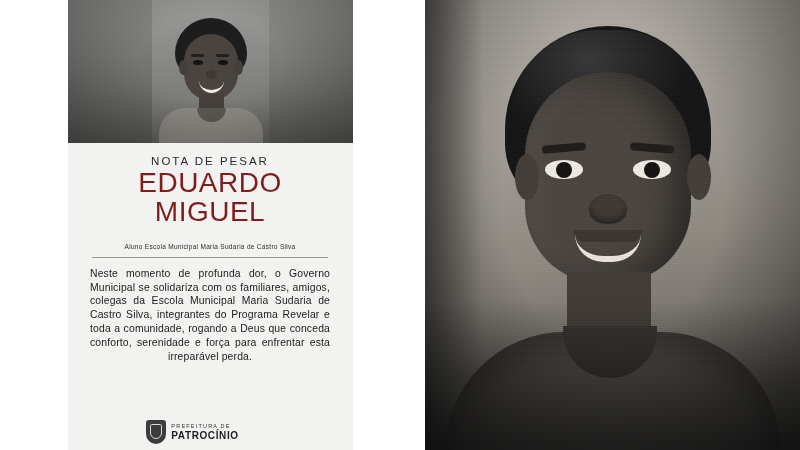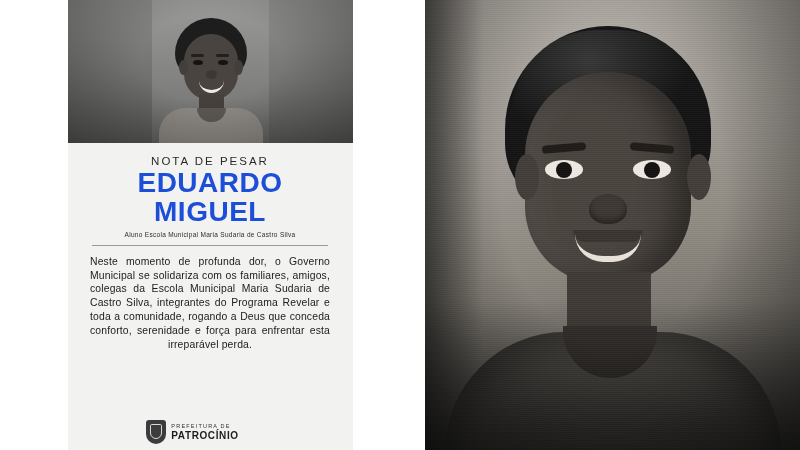--- a/index.html
+++ b/index.html
@@ -124,24 +124,24 @@
     text-align: center;
   }
   .nota {
     font-size: 11.5px;
     letter-spacing: 2px;
     color: #2a2a2a;
     margin: 2px 0 0 0;
   }
   .name {
     font-size: 28px;
-    font-weight: bold;
+    font-weight: normal;
     letter-spacing: 0.5px;
-    color: #1d4ed8;
-    margin: 1px 0 4px 0;
+    color: #7f1d1d;
+    margin: 1px 0 16px 0;
     line-height: 1.05;
   }
   .subname {
     font-size: 6.5px;
     letter-spacing: 0.3px;
     color: #2b2b2b;
     margin: 2px 0 0 0;
   }
   .rule {
     width: 236px;

